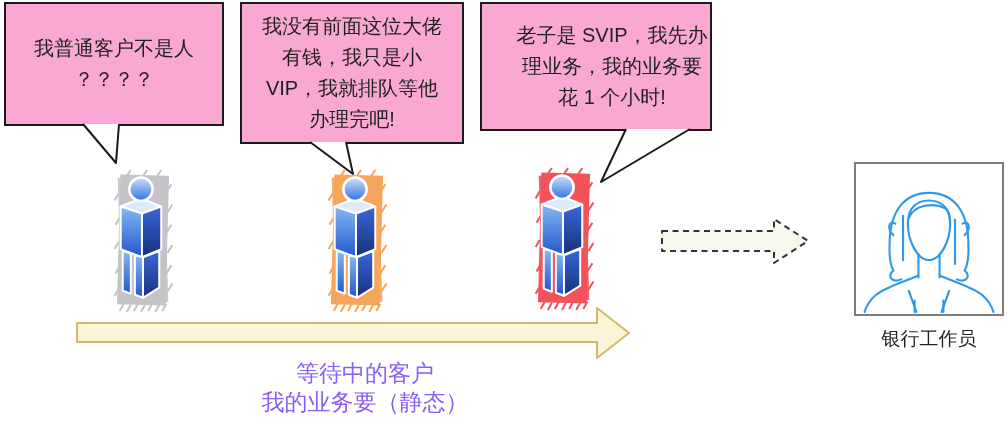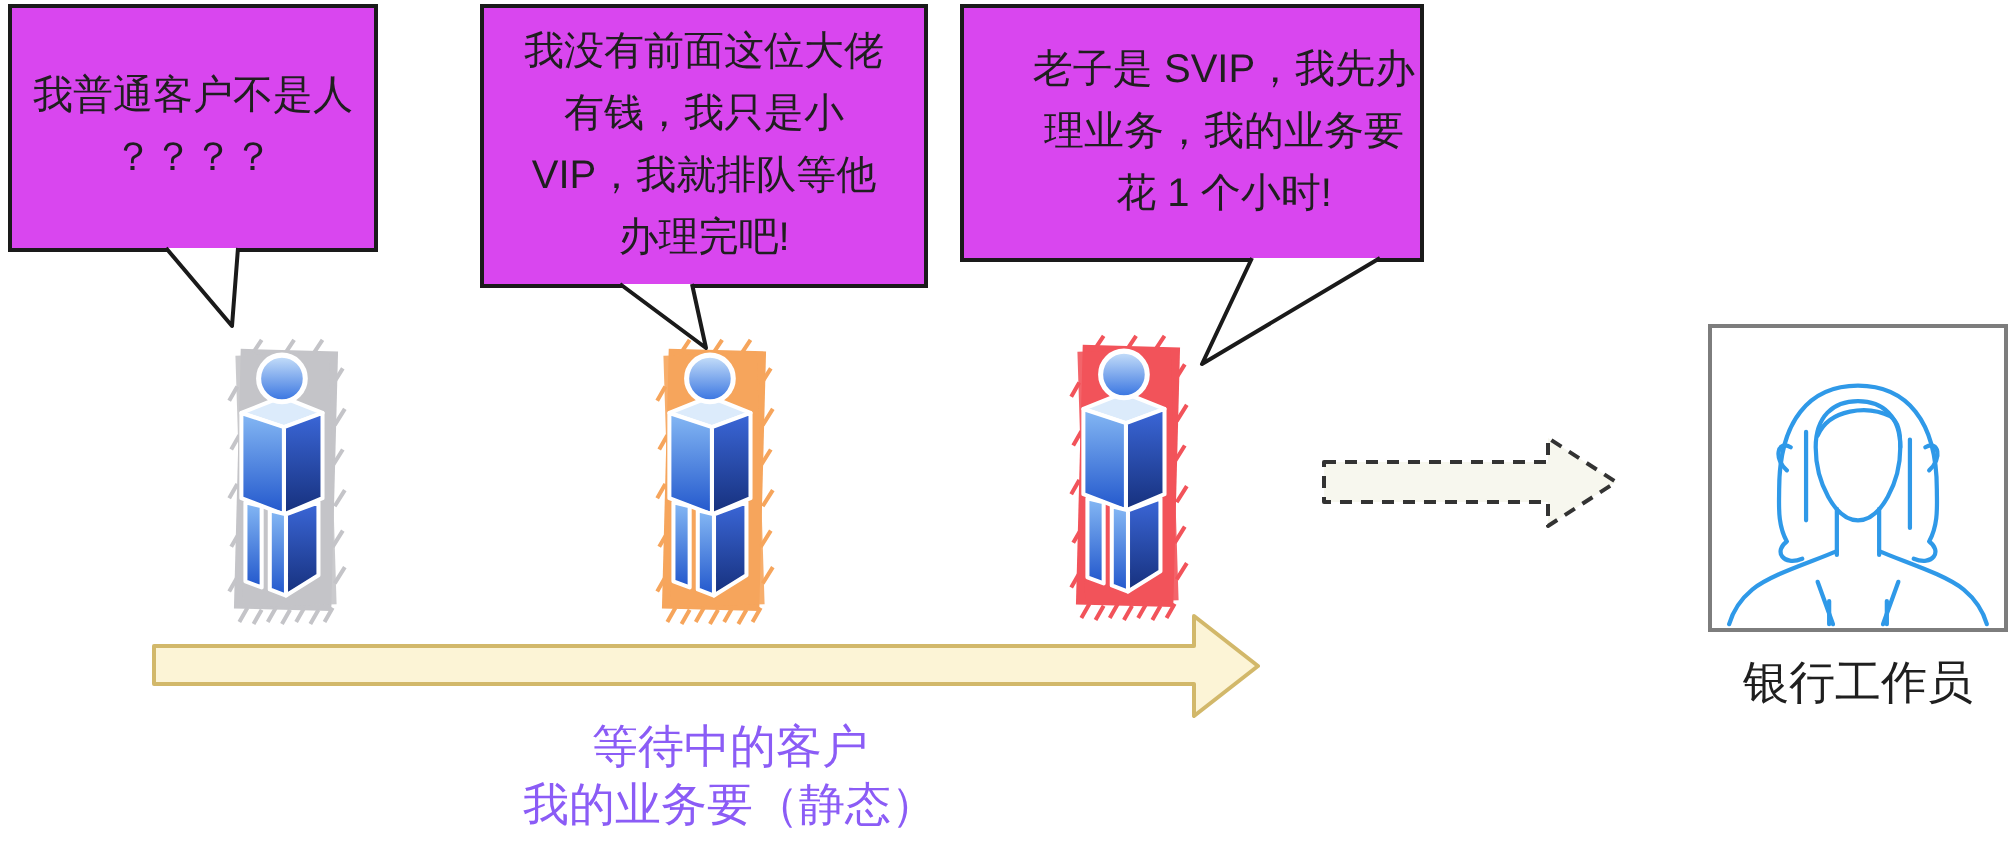--- a/index.html
+++ b/index.html
@@ -8,21 +8,21 @@
     position: relative;
     width: 1007px;
     height: 422px;
     background: #fff;
     font-family: "Liberation Sans", "DejaVu Sans", sans-serif;
     color: #1f1f1f;
     overflow: hidden;
   }
   .bubble {
     position: absolute;
-    background: #d946ef;
+    background: #f9a8d4;
     border: 2px solid #1a1a1a;
     display: flex;
     align-items: center;
     justify-content: center;
     text-align: center;
     z-index: 3;
   }
   .bubble-text {
     font-size: 20px;
     line-height: 31px;
@@ -47,21 +47,21 @@
     left: 854px; top: 162px;
     width: 150px; height: 154px;
     border: 2px solid #7d7d7d;
     background: #fff;
     overflow: hidden;
   }
   .worker-label {
     position: absolute;
     left: 854px; top: 326px; width: 150px;
     text-align: center;
-    font-size: 23px;
+    font-size: 19px;
     color: #1f1f1f;
   }
 </style>
 </head>
 <body>
 
 <div class="canvas">
 
   <svg width="0" height="0" style="position:absolute" aria-hidden="true">
     <defs>
@@ -109,21 +109,21 @@
   <svg class="figure" style="left:328px; top:172px" width="58" height="142" viewBox="0 0 56 140">
     <use href="#scribble" color="#f6a55c"></use>
     <use href="#person3d"></use>
   </svg>
 
   <svg class="figure" style="left:535px; top:170px" width="58" height="142" viewBox="0 0 56 140">
     <use href="#scribble" color="#f2535a"></use>
     <use href="#person3d"></use>
   </svg>
 
-  <div class="bubble" style="left:4px; top:2px; width:185px; height:124px;">
+  <div class="bubble" style="left:4px; top:2px; width:220px; height:124px;">
     <div class="bubble-text">我普通客户不是人
 ？？？？</div>
   </div>
   <svg class="tail" style="left:58px; top:124px" width="70" height="44">
     <path d="M25,0 L58,39 L61,0" fill="#ffffff" stroke="#1a1a1a" stroke-width="2" stroke-linejoin="round"></path>
   </svg>
 
   <div class="bubble" style="left:240px; top:2px; width:224px; height:142px;">
     <div class="bubble-text">我没有前面这位大佬
 有钱，我只是小

